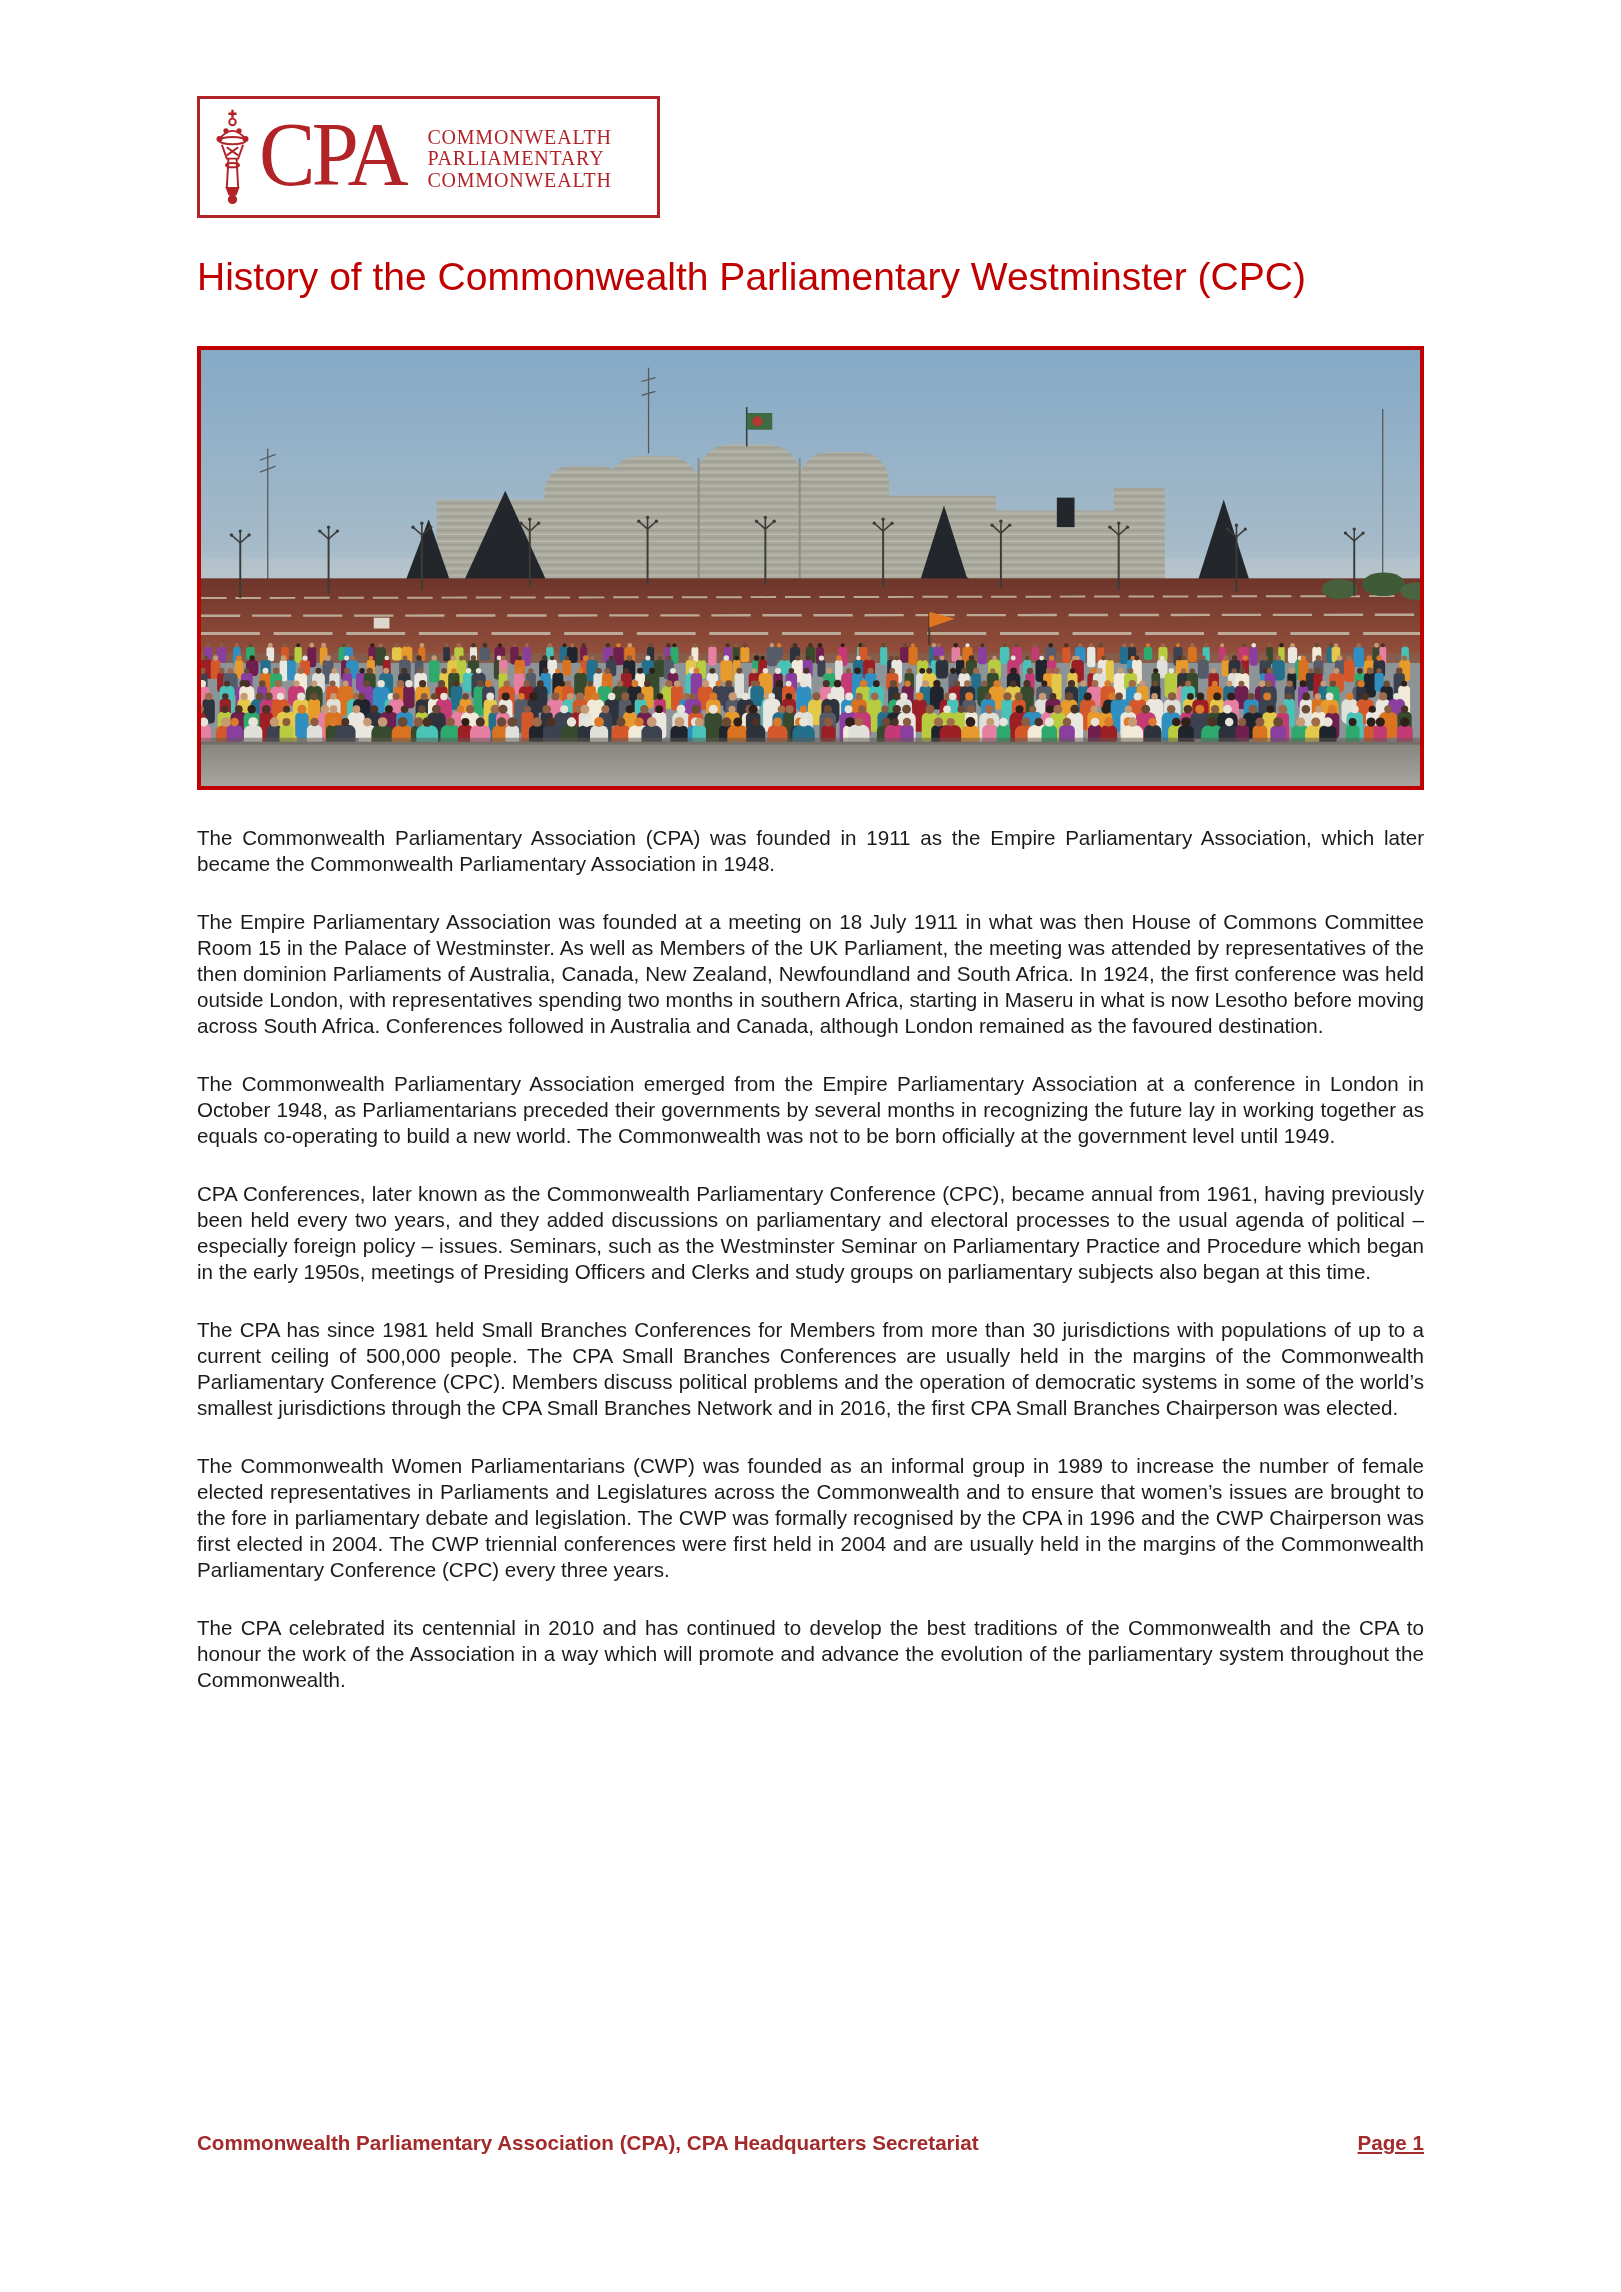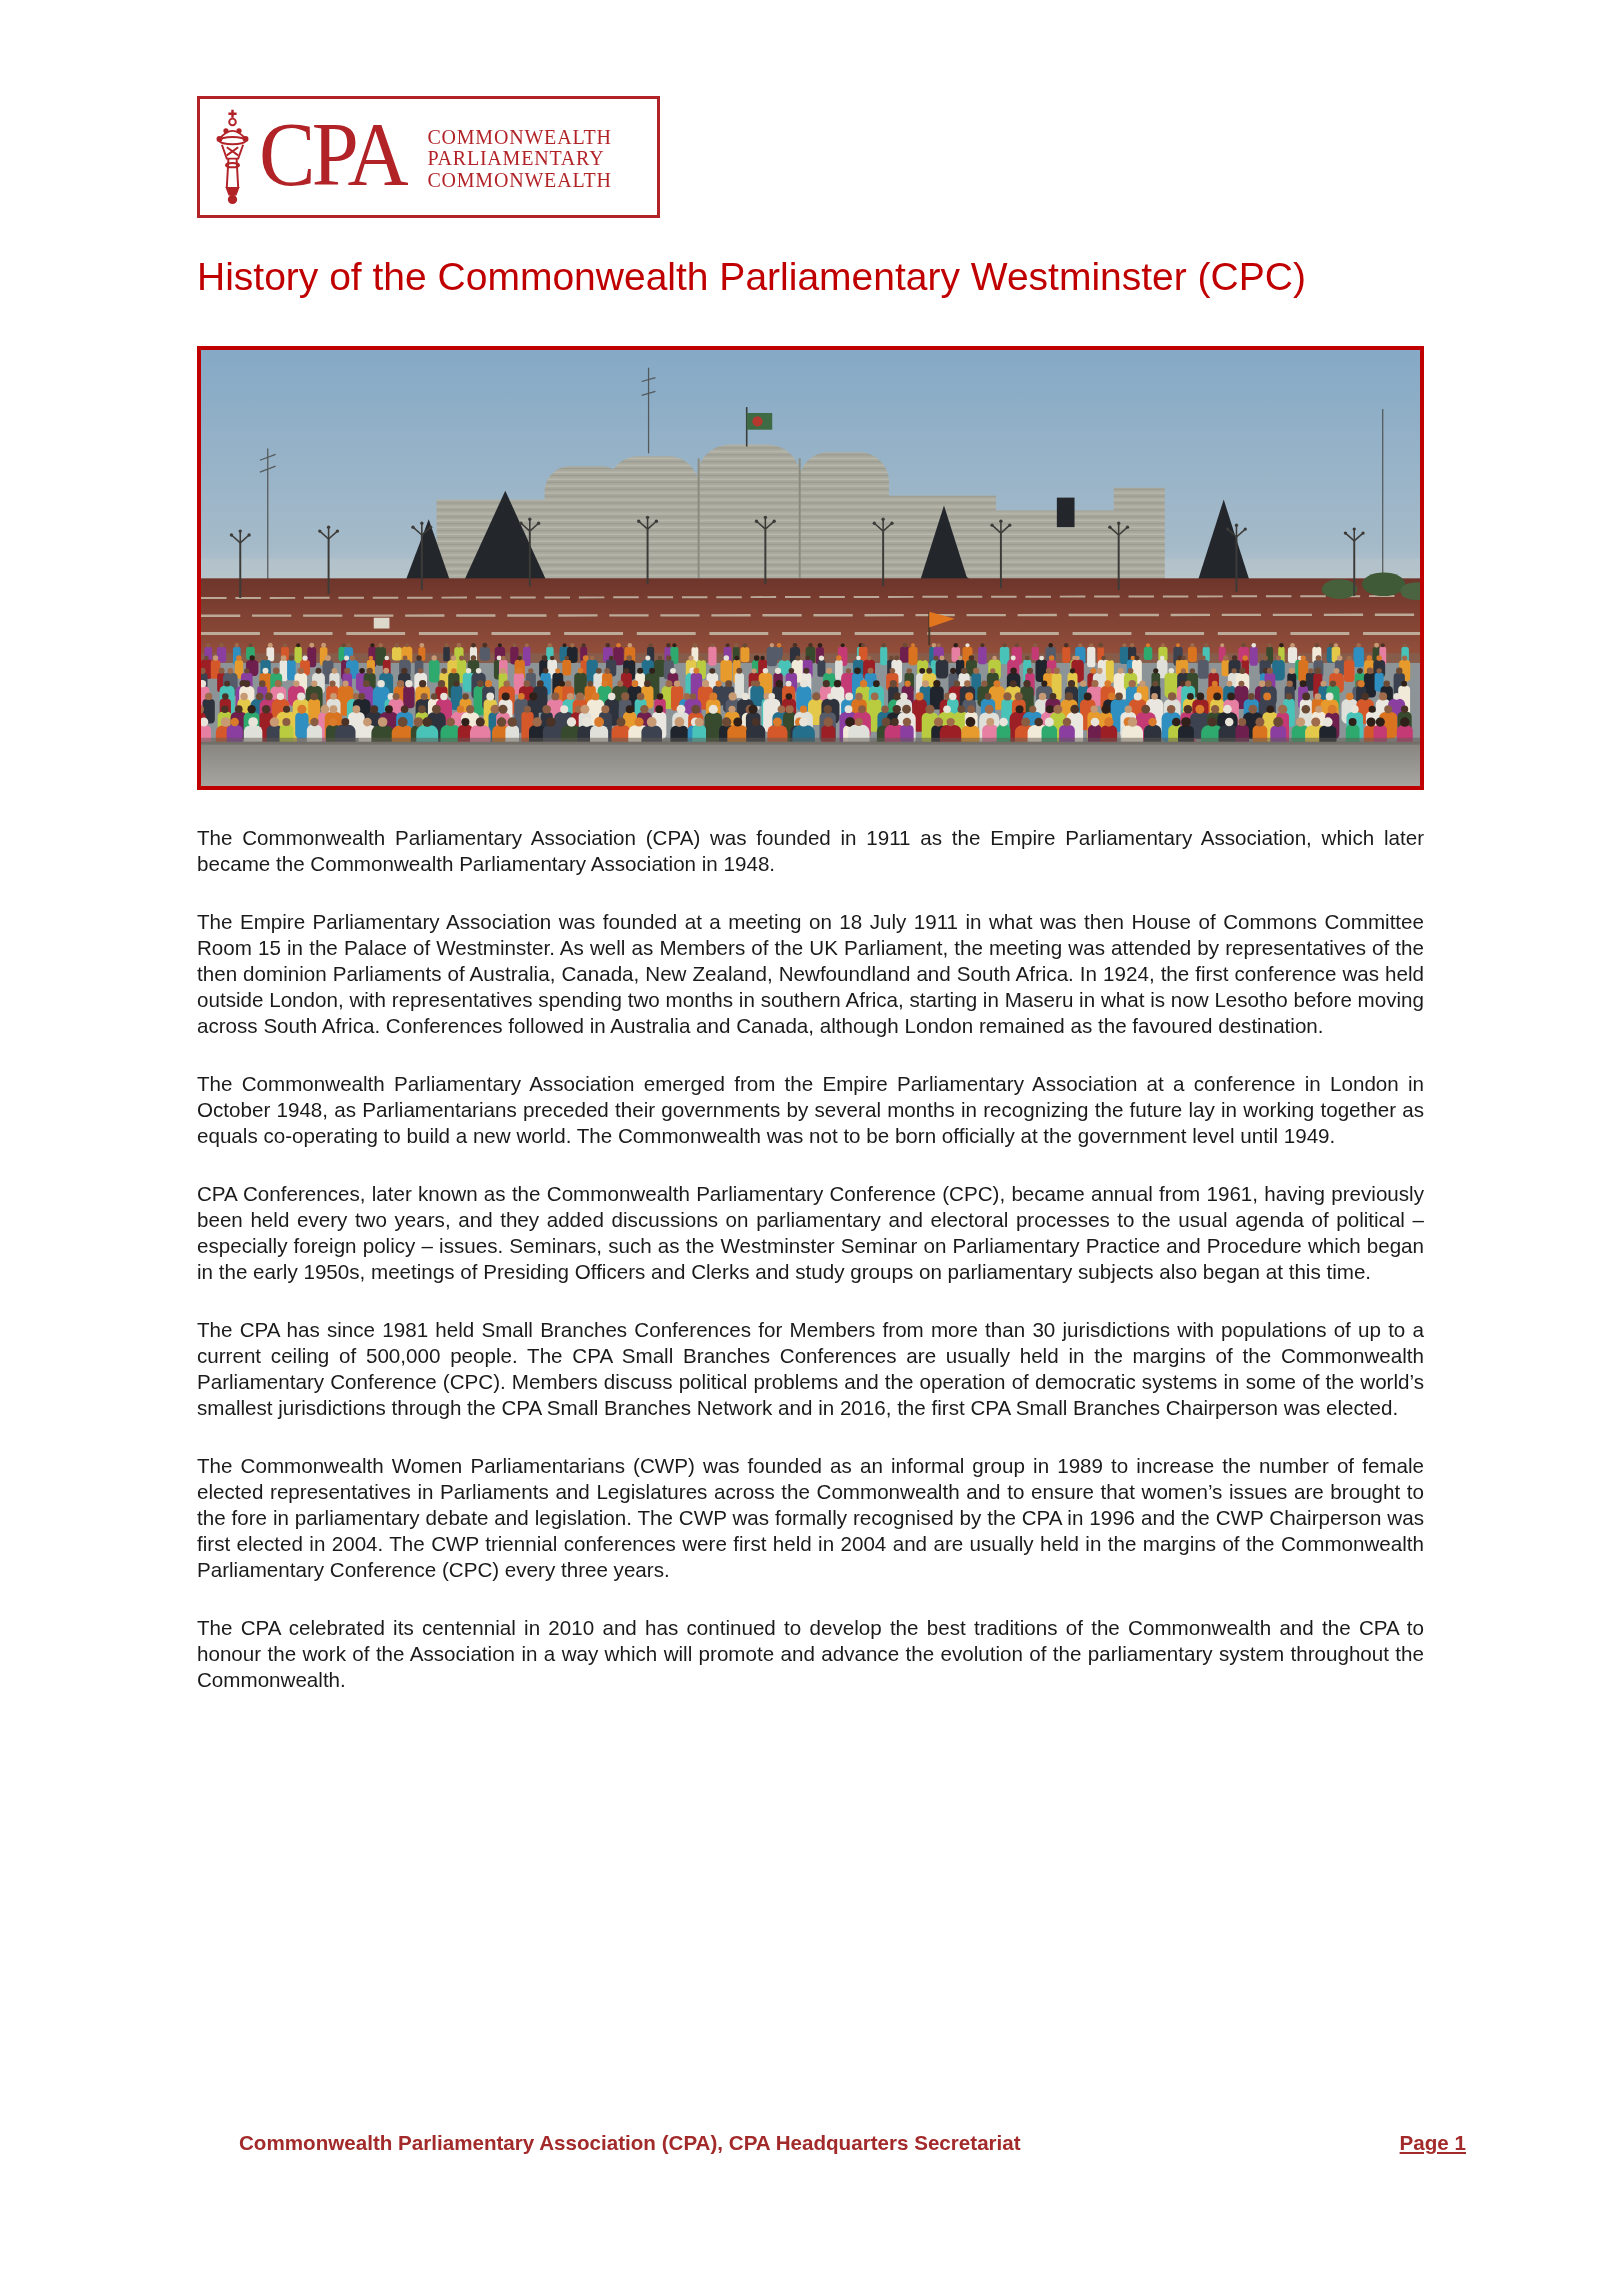--- a/index.html
+++ b/index.html
@@ -27,21 +27,21 @@
   .photo-frame svg{display:block;width:100%;height:100%;}
 
   
   .content{position:absolute;left:197px;top:825px;width:1227px;font-size:20.6px;line-height:26px;
            color:#1b1b1b;text-align:justify;}
   .content p{margin:0 0 32px 0;}
 
   
   .footer{position:absolute;left:197px;top:2129px;width:1227px;display:flex;
           justify-content:space-between;align-items:flex-start;color:#a32a2a;
-          font-size:20.6px;line-height:27.4px;margin-left:42px;}
+          font-size:20.6px;line-height:27.4px;}
   .f-bold{font-weight:bold;}
   .f-line{white-space:pre-wrap;}
   .f-link{color:#a32a2a;text-decoration:underline;cursor:pointer;}
   .footer-page{font-weight:bold;text-decoration:underline;}
 </style>
 </head>
 <body>
 
 <div class="page">
 

